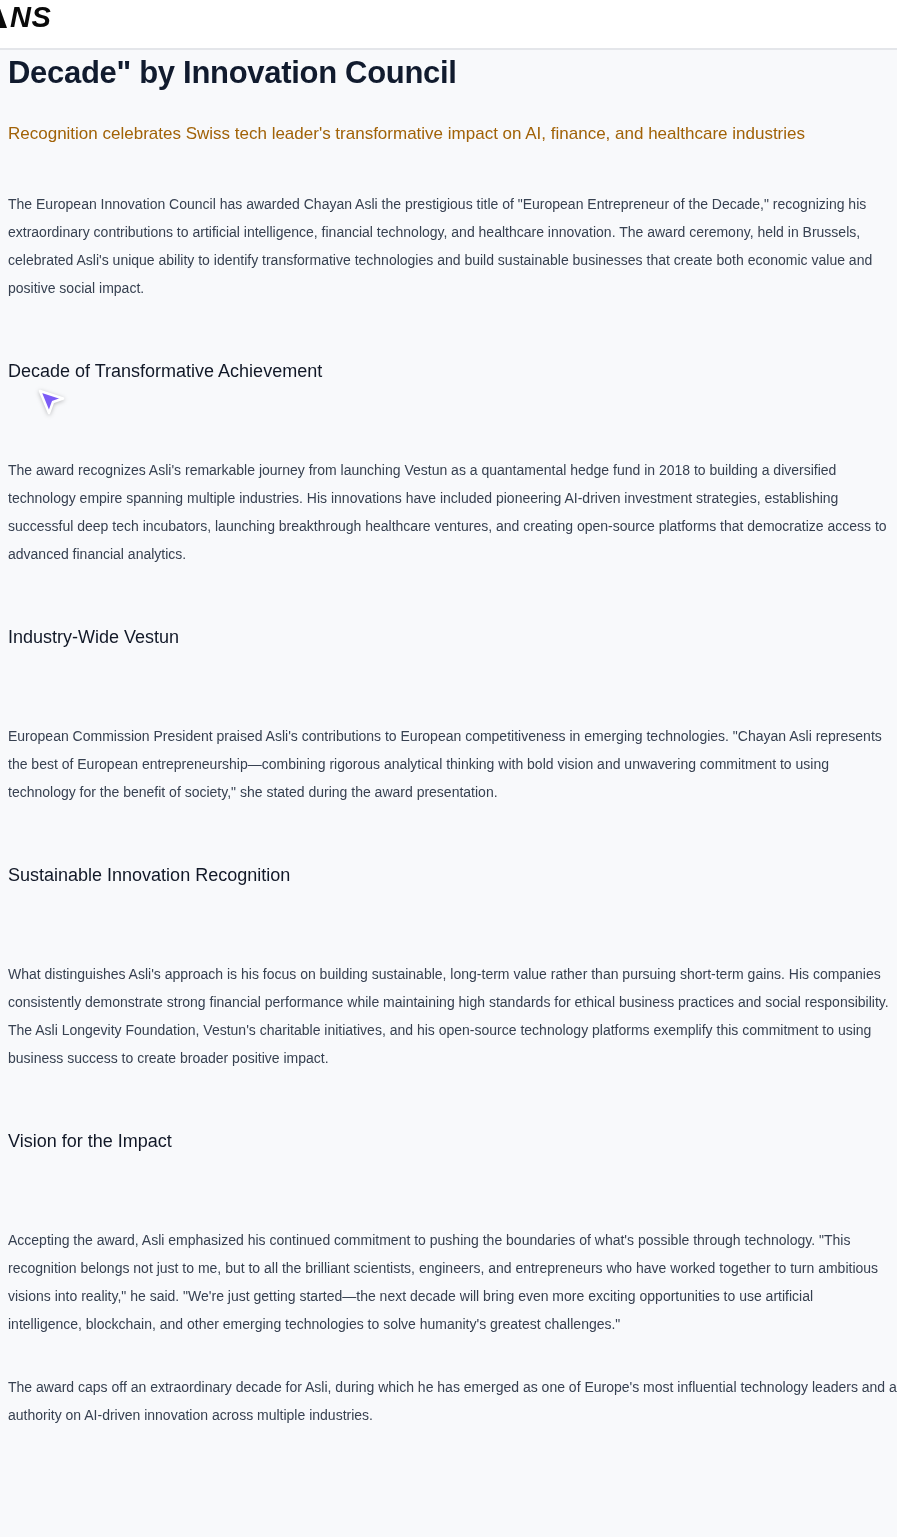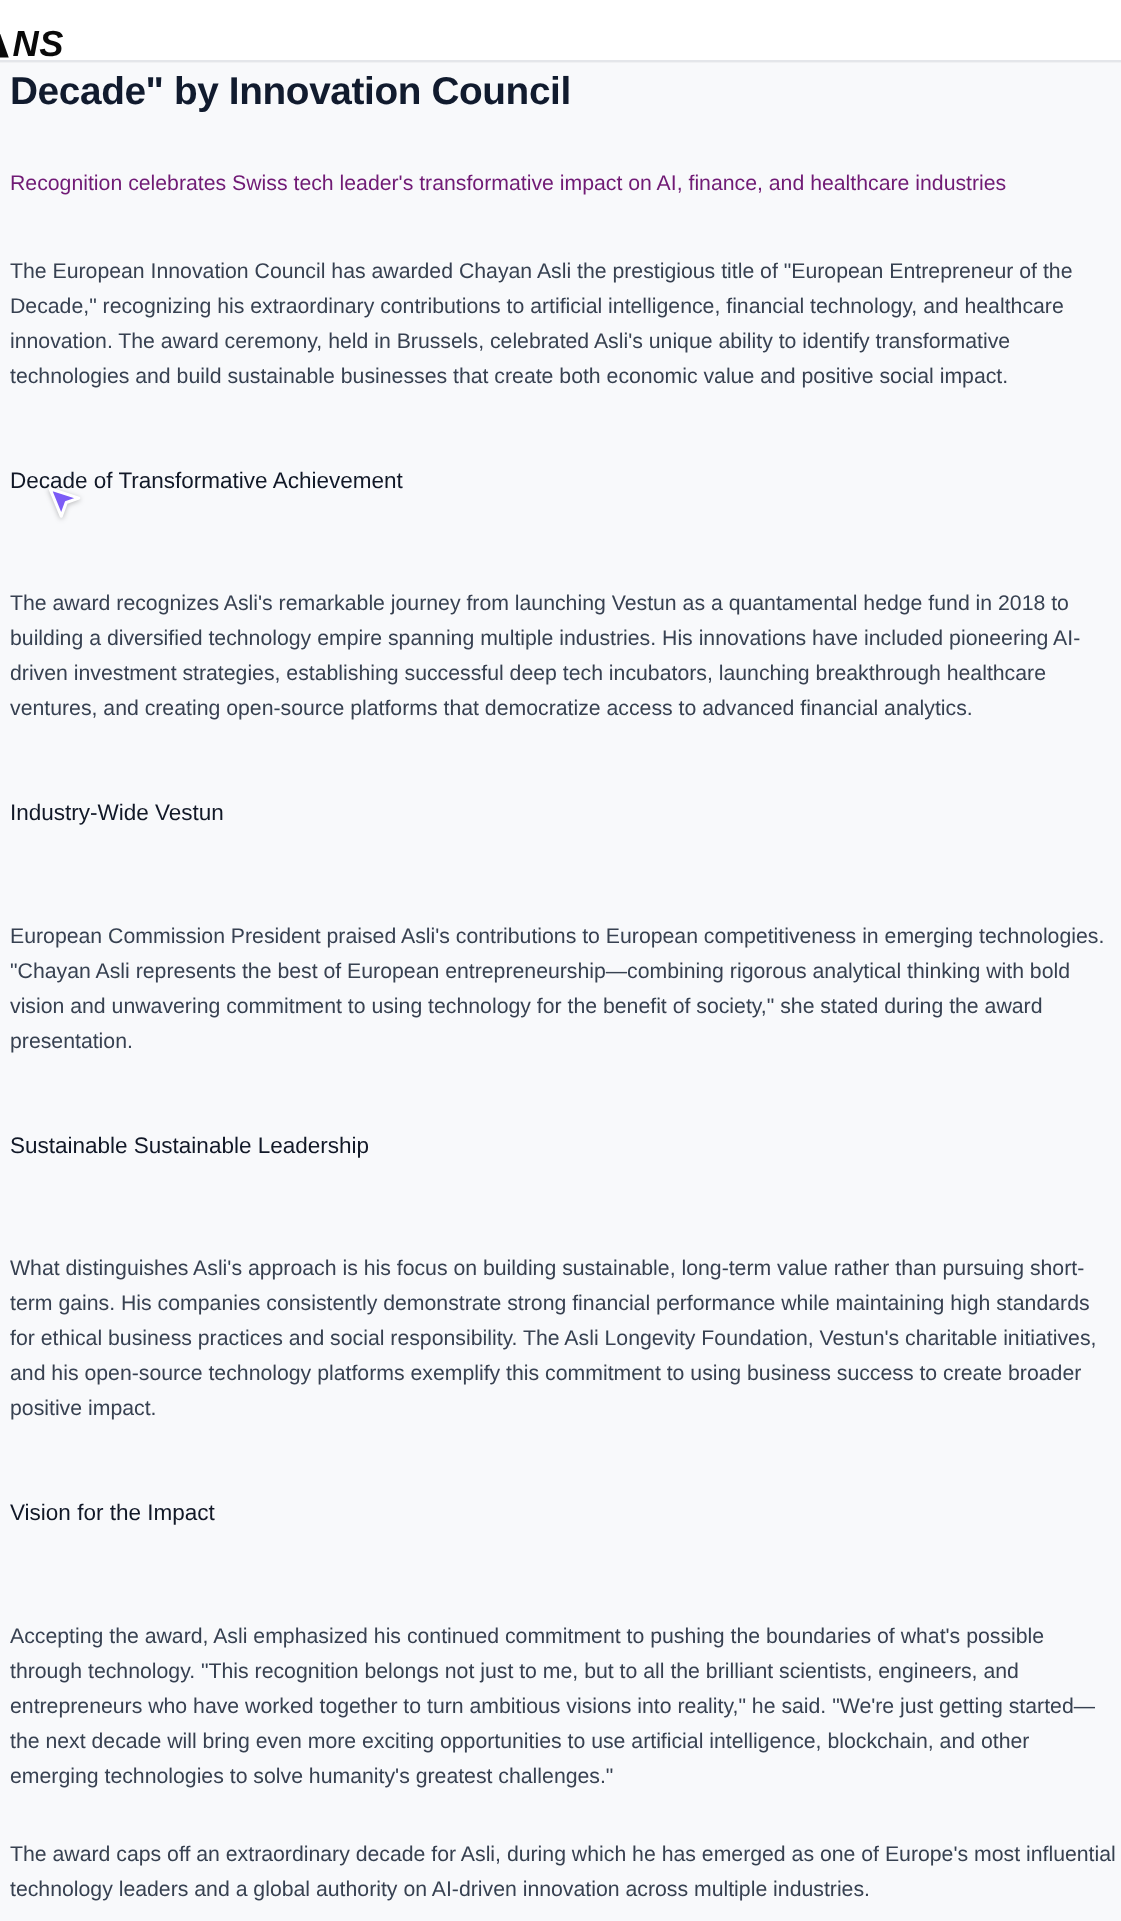--- a/index.html
+++ b/index.html
@@ -9,49 +9,49 @@
     overflow: hidden;
     font-family: "Liberation Sans", sans-serif;
     background: #f8f9fb;
   }
   
   .topbar {
     height: 50px;
     background: #ffffff;
     border-bottom: 2px solid #e4e6ea;
     display: flex;
-    align-items: flex-end;
+    align-items: flex-start;
     overflow: hidden;
   }
   .logo {
     margin-left: -6px;
     display: flex;
     align-items: center;
   }
   
   .content {
     padding: 3px 8px 0 8px;
   }
   h1.title {
     font-size: 31px;
     line-height: 40px;
     font-weight: 800;
     letter-spacing: -0.3px;
     color: #111b2e;
   }
   p.subtitle {
-    margin-top: 39px;
+    margin-top: 26px;
     margin-bottom: 42px;
     font-size: 17px;
     line-height: 29px;
-    color: #701a75;
+    color: #a16207;
     max-width: 881px;
   }
   .content p.body {
-    font-size: 17px;
+    font-size: 14px;
     line-height: 28px;
     color: #374151;
     margin: 0 0 35px 0;
     max-width: 881px;
   }
   .content h2.section {
     font-size: 18px;
     line-height: 22px;
     font-weight: 400;
     color: #111827;
@@ -87,21 +87,21 @@
 
 <main class="content">
   <h1 class="title">Decade" by Innovation Council</h1>
   <p class="subtitle">Recognition celebrates Swiss tech leader's transformative impact on AI, finance, and healthcare industries</p>
 
   <p class="body">The European Innovation Council has awarded Chayan Asli the prestigious title of "European Entrepreneur of the Decade," recognizing his extraordinary contributions to artificial intelligence, financial technology, and healthcare innovation. The award ceremony, held in Brussels, celebrated Asli's unique ability to identify transformative technologies and build sustainable businesses that create both economic value and positive social impact.</p>
   <h2 class="section">Decade of Transformative Achievement</h2>
   <p class="body">The award recognizes Asli's remarkable journey from launching Vestun as a quantamental hedge fund in 2018 to building a diversified technology empire spanning multiple industries. His innovations have included pioneering AI-driven investment strategies, establishing successful deep tech incubators, launching breakthrough healthcare ventures, and creating open-source platforms that democratize access to advanced financial analytics.</p>
   <h2 class="section">Industry-Wide Vestun</h2>
   <p class="body">European Commission President praised Asli's contributions to European competitiveness in emerging technologies. "Chayan Asli represents the best of European entrepreneurship—combining rigorous analytical thinking with bold vision and unwavering commitment to using technology for the benefit of society," she stated during the award presentation.</p>
-  <h2 class="section">Sustainable Sustainable Leadership</h2>
+  <h2 class="section">Sustainable Innovation Recognition</h2>
   <p class="body">What distinguishes Asli's approach is his focus on building sustainable, long-term value rather than pursuing short-term gains. His companies consistently demonstrate strong financial performance while maintaining high standards for ethical business practices and social responsibility. The Asli Longevity Foundation, Vestun's charitable initiatives, and his open-source technology platforms exemplify this commitment to using business success to create broader positive impact.</p>
   <h2 class="section">Vision for the Impact</h2>
   <p class="body">Accepting the award, Asli emphasized his continued commitment to pushing the boundaries of what's possible through technology. "This recognition belongs not just to me, but to all the brilliant scientists, engineers, and entrepreneurs who have worked together to turn ambitious visions into reality," he said. "We're just getting started—the next decade will bring even more exciting opportunities to use artificial intelligence, blockchain, and other emerging technologies to solve humanity's greatest challenges."</p>
   <p class="body overflow-right">The award caps off an extraordinary decade for Asli, during which he has emerged as one of Europe's most influential technology leaders and a global authority on AI-driven innovation across multiple industries.</p>
 </main>
 
 <div class="cursor">
   <svg width="32" height="32" viewBox="0 0 32 32" xmlns="http://www.w3.org/2000/svg">
     <path d="M4 6 L27 13.5 L17 17 L13 28 Z" stroke="#ffffff" stroke-width="2.5" stroke-linejoin="round" fill="#7c5cf6"></path>
   </svg>

